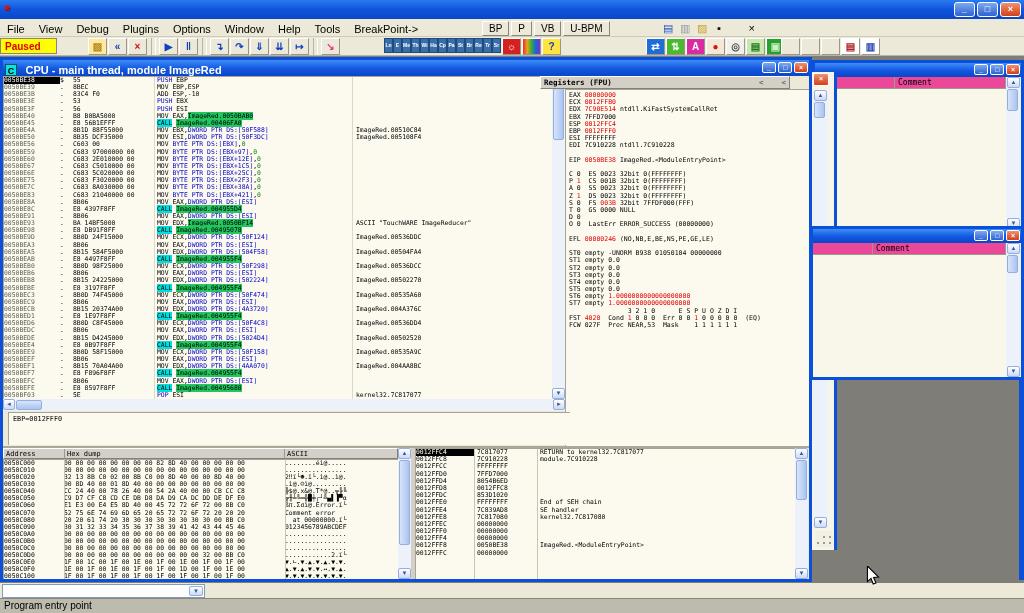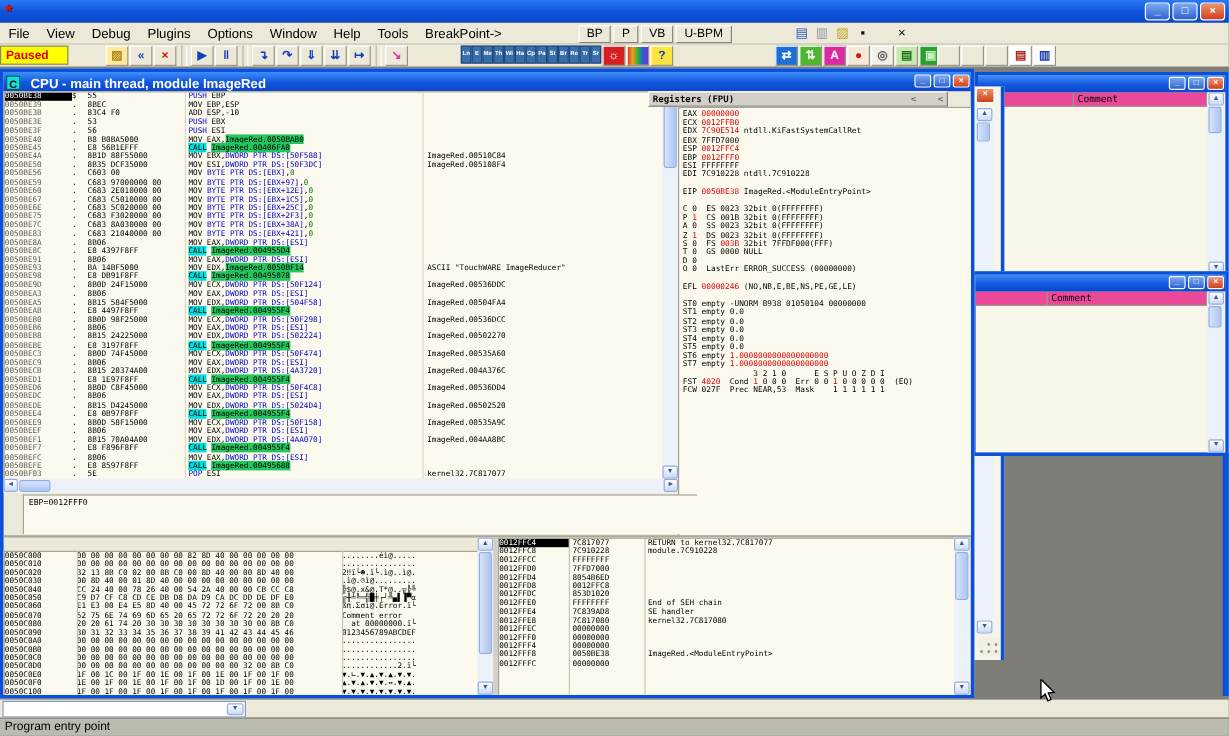--- a/index.html
+++ b/index.html
@@ -369,26 +369,31 @@
     <div class="rg-ln"><span class="sk">               3 2 1 0      E S P U O Z D I</span></div>
     <div class="rg-ln"><span class="sk">FST </span><span class="sr">4020</span><span class="sk">  Cond </span><span class="sr">1</span><span class="sk"> 0 0 0  Err 0 0 </span><span class="sr">1</span><span class="sk"> 0 0 0 0 0  (EQ)</span></div>
     <div class="rg-ln"><span class="sk">FCW 027F  Prec NEAR,53  Mask    1 1 1 1 1 1</span></div>
   </div>
 
 <div class="hsb" style="left:3px;top:399px;width:562px;height:12px">
   <span class="sbtn" style="left:0;top:0">◄</span>
   <div class="hthumb" style="left:13px;width:26px"></div>
   <span class="sbtn" style="right:0;top:0">►</span>
 </div>
-<div class="pane mono" style="left:19px;top:412px;width:562px;height:33px;font-size:6.8px;padding:2px 0 0 4px">
+<div class="pane mono" style="left:8px;top:412px;width:562px;height:33px;font-size:6.8px;padding:2px 0 0 4px">
   <span>EBP=0012FFF0</span>
 </div>
 <div class="abs" style="left:3px;top:446px;width:806px;height:2px;background:#ACA899"></div>
 
 <div class="abs" style="left:3px;top:448px;width:395px;height:131px">
+  <div class="dp-hdr">
+    <span style="width:61px">Address</span>
+    <span style="width:220px">Hex dump</span>
+    <span style="flex:1;border-right:none">ASCII</span>
+  </div>
   <div class="pane mono" style="left:0;top:11px;width:395px;height:120px;overflow:hidden" id="dump-rows">
       <div class="dp-row"><span class="dp-a">0050C000</span><span class="dp-h">00 00 00 00 00 00 00 00 82 8D 40 00 00 00 00 00</span><span class="dp-t">........éì@.....</span></div>
       <div class="dp-row"><span class="dp-a">0050C010</span><span class="dp-h">00 00 00 00 00 00 00 00 00 00 00 00 00 00 00 00</span><span class="dp-t">................</span></div>
       <div class="dp-row"><span class="dp-a">0050C020</span><span class="dp-h">32 13 8B C0 02 00 8B C0 00 8D 40 00 00 8D 40 00</span><span class="dp-t">2‼ï└☻.ï└.ì@..ì@.</span></div>
       <div class="dp-row"><span class="dp-a">0050C030</span><span class="dp-h">00 8D 40 00 01 8D 40 00 00 00 00 00 00 00 00 00</span><span class="dp-t">.ì@.☺ì@.........</span></div>
       <div class="dp-row"><span class="dp-a">0050C040</span><span class="dp-h">CC 24 40 00 78 26 40 00 54 2A 40 00 00 CB CC C8</span><span class="dp-t">╠$@.x&amp;@.T*@..╦╠╚</span></div>
       <div class="dp-row"><span class="dp-a">0050C050</span><span class="dp-h">C9 D7 CF C8 CD CE DB D8 DA D9 CA DC DD DE DF E0</span><span class="dp-t">╔╫╧╚═╬█╪┌┘╩▄▌▐▀α</span></div>
       <div class="dp-row"><span class="dp-a">0050C060</span><span class="dp-h">E1 E3 00 E4 E5 8D 40 00 45 72 72 6F 72 00 8B C0</span><span class="dp-t">ßπ.Σσì@.Error.ï└</span></div>
       <div class="dp-row"><span class="dp-a">0050C070</span><span class="dp-h">52 75 6E 74 69 6D 65 20 65 72 72 6F 72 20 20 20</span><span class="dp-t">Comment error   </span></div>
       <div class="dp-row"><span class="dp-a">0050C080</span><span class="dp-h">20 20 61 74 20 30 30 30 30 30 30 30 30 00 8B C0</span><span class="dp-t">  at 00000000.ï└</span></div>

